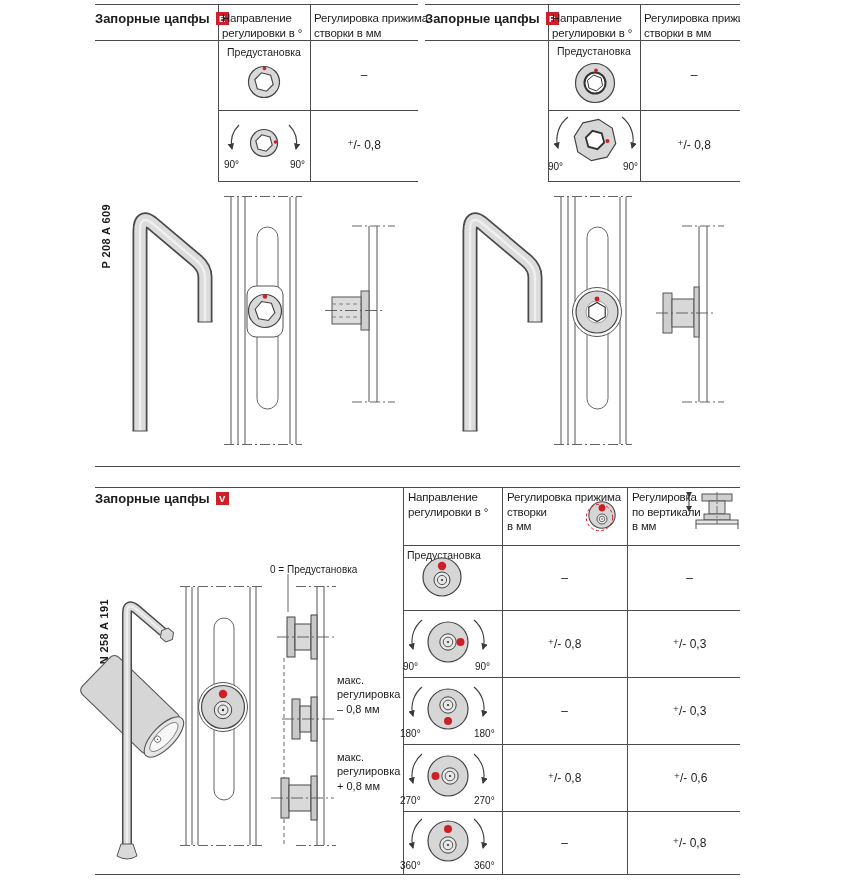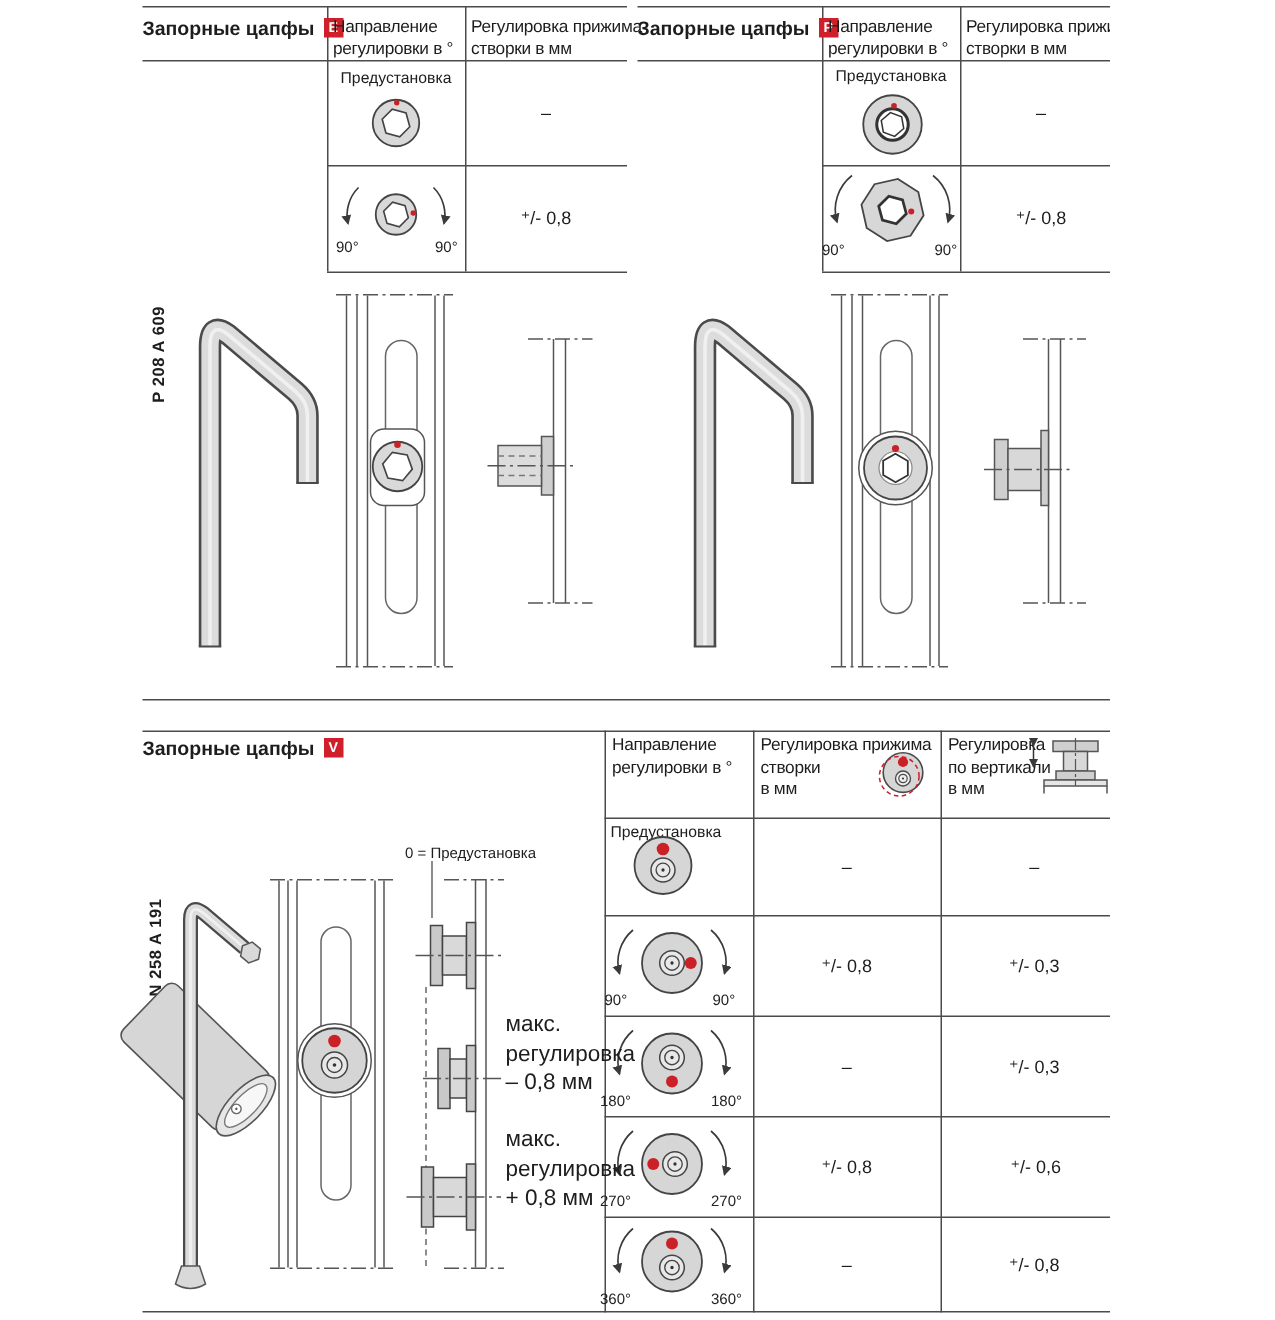--- a/index.html
+++ b/index.html
@@ -7,21 +7,21 @@
 .page{position:relative;width:740px;height:880px;background:#fff;overflow:hidden;
   font-family:"Liberation Sans","DejaVu Sans",sans-serif;color:#1d1d1d}
 .hl{position:absolute;height:1px;background:#4b4b4b}
 .vl{position:absolute;width:1px;background:#4b4b4b}
 .title{position:absolute;font-size:13px;font-weight:bold;display:flex;align-items:center;gap:6px;white-space:nowrap}
 .tag{display:inline-flex;align-items:center;justify-content:center;width:13px;height:13px;
   background:#cf1f2b;color:#fff;font-size:9.5px;font-weight:bold}
 .hdr{position:absolute;font-size:11.5px;line-height:1.28;letter-spacing:-0.2px;white-space:pre}
 .cell-label{position:absolute;font-size:10.5px}
 .val{position:absolute;font-size:12px;text-align:center;height:14px;line-height:14px}
-.note{position:absolute;font-size:15px;line-height:1.3;white-space:pre}
+.note{position:absolute;font-size:11px;line-height:1.3;white-space:pre}
 .vert-label{position:absolute;writing-mode:vertical-rl;transform:rotate(180deg);
   font-weight:bold;font-size:11px;letter-spacing:.4px;white-space:nowrap}
 svg.d{position:absolute;overflow:visible}
 svg text{font-family:"Liberation Sans","DejaVu Sans",sans-serif;font-size:10px;fill:#222}
 </style>
 </head>
 <body>
 
 <div class="page">
 

